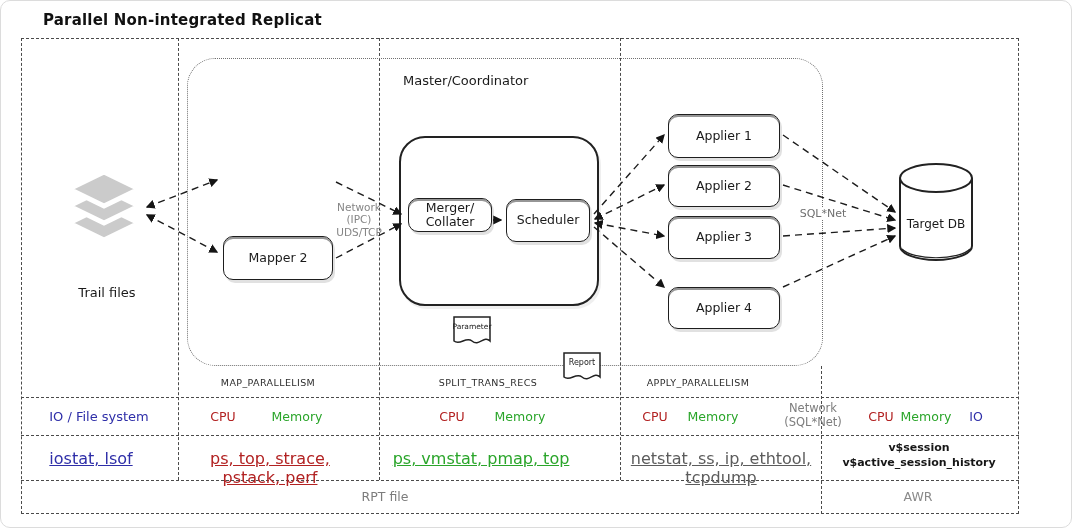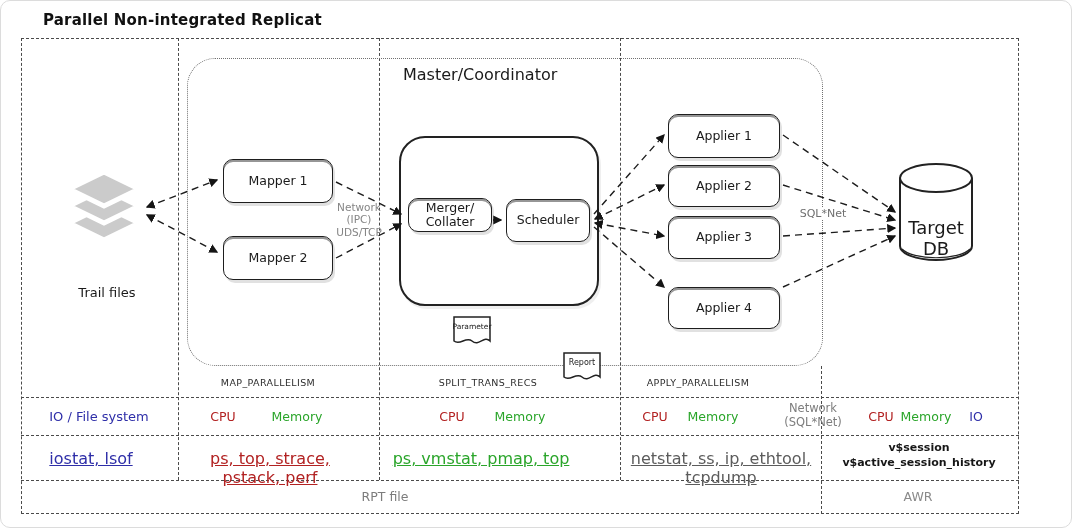--- a/index.html
+++ b/index.html
@@ -56,34 +56,31 @@
 
   <div class="abs" style="left:64px;top:168px;">
     <svg width="78" height="78" viewBox="0 0 78 78">
       <polygon points="39,37 74,54 39,71 4,54" fill="#cbcbcb" stroke="#ffffff" stroke-width="5"></polygon>
       <polygon points="39,20 74,37 39,54 4,37" fill="#cbcbcb" stroke="#ffffff" stroke-width="5"></polygon>
       <polygon points="39,3 74,20 39,37 4,20" fill="#cbcbcb" stroke="#ffffff" stroke-width="5"></polygon>
     </svg>
   </div>
   <div class="abs lbl center" style="left:46px;top:284px;width:120px;font-size:13px;">Trail files</div>
 
-  <div class="abs node" style="left:222px;top:158px;width:110px;height:44px;">
-    <span>Mapper 1</span>
-  </div>
   <div class="abs node" style="left:222px;top:235px;width:110px;height:44px;">
     <span>Mapper 2</span>
   </div>
 
   <div class="abs small-gray center" style="left:318px;top:200px;width:80px;">
     <div>Network</div>
     <div>(IPC)</div>
     <div>UDS/TCP</div>
   </div>
 
-  <div class="abs lbl" style="left:402px;top:64px;font-size:16px;">Master/Coordinator</div>
+  <div class="abs lbl" style="left:402px;top:72px;font-size:13px;">Master/Coordinator</div>
   <div class="abs container-solid" style="left:398px;top:135px;width:200px;height:170px;"></div>
   <div class="abs node" style="left:407px;top:197px;width:84px;height:34px;">
     <span>
       <span style="display:block;">Merger/</span>
       <span style="display:block;">Collater</span>
     </span>
   </div>
   <div class="abs node" style="left:505px;top:198px;width:84px;height:43px;">
     <span>Scheduler</span>
   </div>
@@ -116,21 +113,21 @@
 
   <div class="abs center" style="left:787px;top:206px;width:70px;font-size:11px;color:#6f6f6f;background:#fff;">SQL*Net</div>
 
   <div class="abs" style="left:896px;top:160px;">
     <svg width="78" height="102" viewBox="0 0 78 102">
       <path d="M3,17 L3,85 A36,14 0 0 0 75,85 L75,17" fill="#fff" stroke="#222" stroke-width="2"></path>
       <path d="M5,88 A36,13 0 0 0 73,88" fill="none" stroke="#222" stroke-width="1.2"></path>
       <ellipse cx="39" cy="17" rx="36" ry="14" fill="#fff" stroke="#222" stroke-width="2"></ellipse>
     </svg>
   </div>
-  <div class="abs center" style="left:898px;top:216px;width:74px;font-size:18px;">Target DB</div>
+  <div class="abs center" style="left:898px;top:216px;width:74px;font-size:12px;">Target DB</div>
 
   <svg class="abs" style="left:0;top:0;pointer-events:none;" width="1072" height="528" viewBox="0 0 1072 528">
     <defs>
       <marker id="ah" viewBox="0 0 10 10" refX="8.5" refY="5" markerWidth="6.5" markerHeight="6.5" orient="auto-start-reverse">
         <path d="M0,0 L10,5 L0,10 z" fill="#151515"></path>
       </marker>
     </defs>
     <g stroke="#1c1c1c" stroke-width="1.4" fill="none" stroke-dasharray="7 5">
       <path d="M146,206 L216,179" marker-start="url(#ah)" marker-end="url(#ah)"></path>
       <path d="M146,214 L216,251" marker-start="url(#ah)" marker-end="url(#ah)"></path>

